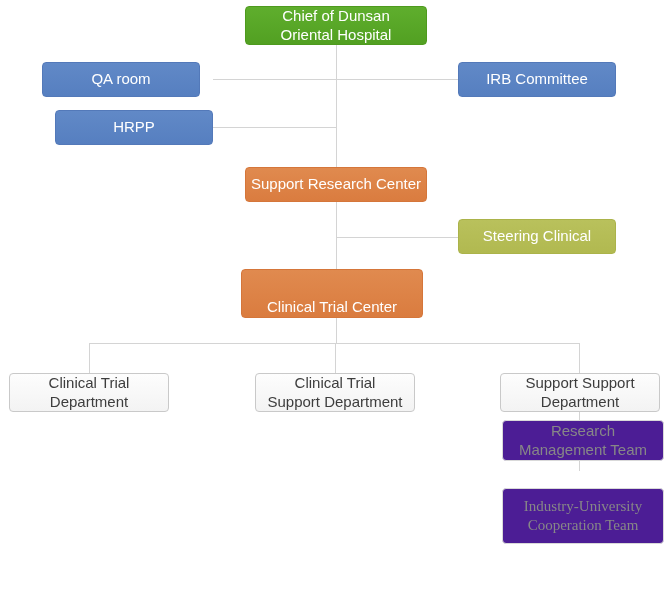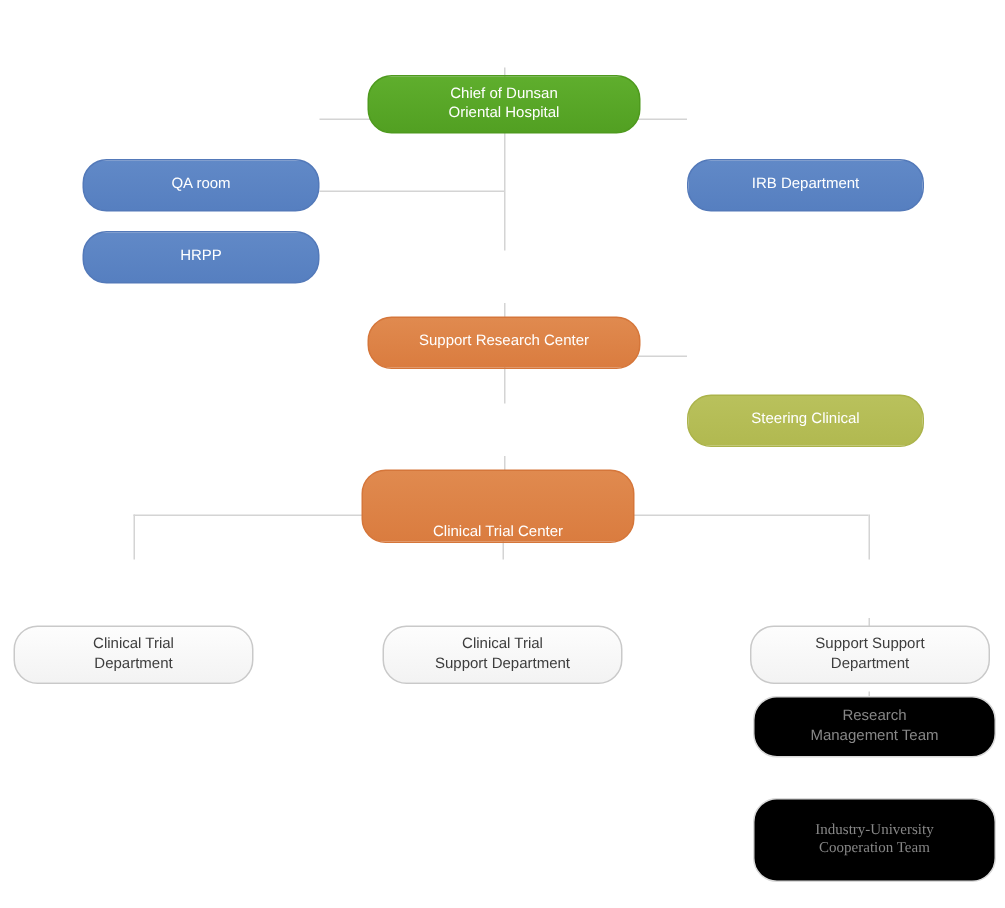--- a/index.html
+++ b/index.html
@@ -2,40 +2,40 @@
 <html><head>
 <meta charset="utf-8">
 <style>
   html,body{margin:0;padding:0;background:#ffffff;}
   #canvas{
     position:relative;width:670px;height:605px;background:#ffffff;overflow:hidden;
     font-family:"Liberation Sans",sans-serif;
   }
   .node{
     position:absolute;box-sizing:border-box;display:flex;align-items:center;justify-content:center;
-    text-align:center;border-radius:16px;font-size:10px;line-height:1.25;margin-top:44px;
+    text-align:center;border-radius:4px;font-size:15px;line-height:1.25;
   }
   .node .lbl{white-space:pre-line;display:block;width:100%;}
   .node.green{
     background:linear-gradient(#5fae2d,#52a022);border:1px solid #4e9a1e;color:#ffffff;
   }
   .node.blue{
     background:linear-gradient(#6189c7,#567fc0);border:1px solid #5379b9;color:#ffffff;
   }
   .node.orange{
     background:linear-gradient(#e08a4f,#da7c3f);border:1px solid #d5763a;color:#ffffff;
   }
   .node.olive{
     background:linear-gradient(#b9c15c,#b1b950);border:1px solid #abb34a;color:#ffffff;
   }
   .node.plain{
     background:linear-gradient(#fdfdfd,#f3f3f3);border:1px solid #c9c9c9;color:#3d3d3d;
   }
   .node.team{
-    background:#000000;border:1px solid #d9d9d9;color:#878787;
+    background:#4c1d95;border:1px solid #d9d9d9;color:#878787;
   }
   .line{position:absolute;background:#d4d4d4;}
   .line.h{height:1px;}
   .line.v{width:1px;}
 </style>
 </head>
 <body>
 
 <div id="canvas">
 
@@ -50,26 +50,26 @@
   <div class="line v" style="left:335px;top:343px;height:30px;"></div>
   <div class="line v" style="left:579px;top:343px;height:30px;"></div>
   <div class="line v" style="left:579px;top:412px;height:8px;"></div>
   <div class="line v" style="left:579px;top:461px;height:10px;"></div>
 
   <div class="node green" style="left:245px;top:6px;width:182px;height:39px;">
     <span class="lbl">Chief of Dunsan
 Oriental Hospital</span>
   </div>
 
-  <div class="node blue" style="left:55px;top:62px;width:158px;height:35px;">
+  <div class="node blue" style="left:42px;top:62px;width:158px;height:35px;">
     <span class="lbl">QA room</span>
   </div>
 
   <div class="node blue" style="left:458px;top:62px;width:158px;height:35px;">
-    <span class="lbl">IRB Department</span>
+    <span class="lbl">IRB Committee</span>
   </div>
 
   <div class="node blue" style="left:55px;top:110px;width:158px;height:35px;">
     <span class="lbl">HRPP</span>
   </div>
 
   <div class="node orange" style="left:245px;top:167px;width:182px;height:35px;">
     <span class="lbl">Support Research Center</span>
   </div>
 

